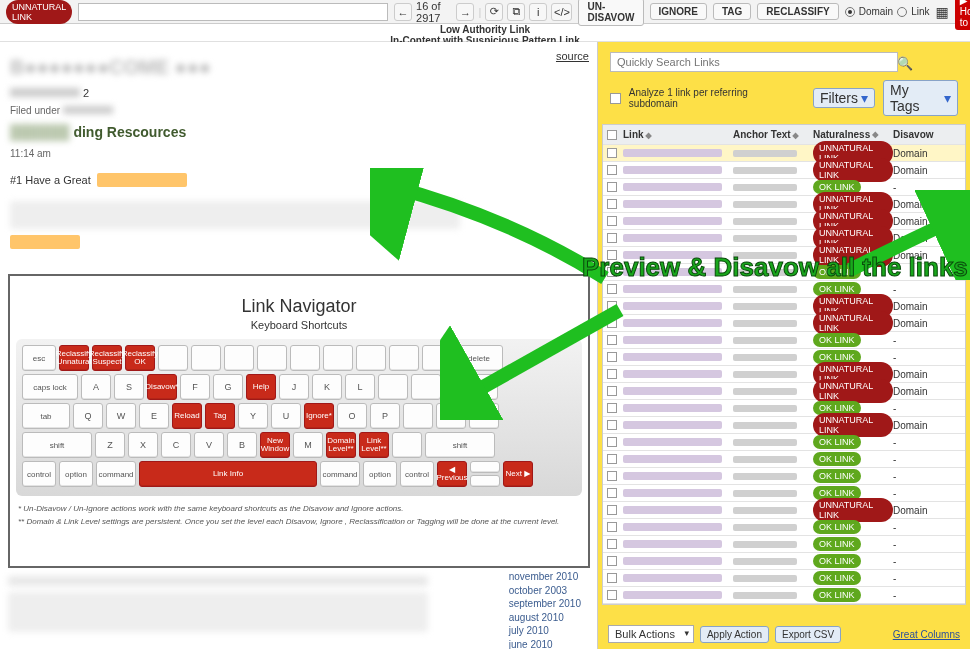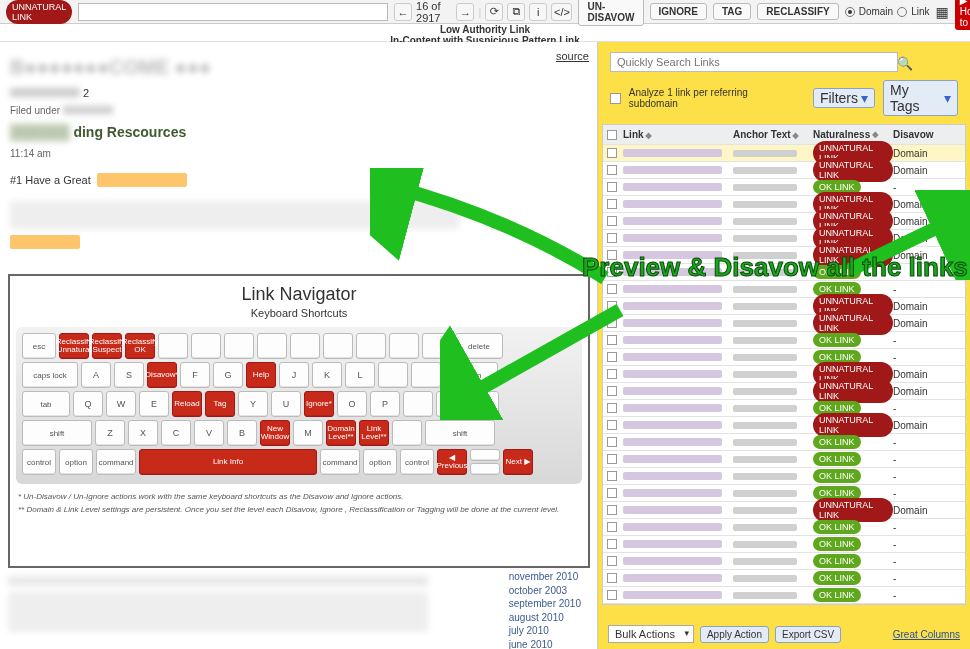--- a/index.html
+++ b/index.html
@@ -25,21 +25,21 @@
 .source-preview { height:448px; position:relative; overflow:hidden;}
 .source-link { position:absolute; top:8px; right:8px; font-weight:normal; text-decoration:underline; font-size:11px; }
 .preview-body { padding:10px; width:470px;}
 .preview-sidebar { position:absolute; right:8px; top:28px; width:110px; font-size:10px; color:#555;}
 .preview-sidebar h4 { font-style:italic; color:#777; margin:6px 0 2px; font-size:10px;}
 .preview-title { font-size:20px; font-weight:bold; color:#bbb; margin:4px 0 8px;}
 .preview-heading { color:#415b2f; font-size:14px; font-weight:bold; margin:8px 0;}
 .highlight { background:#ffc56a; display:inline-block; height:14px; border-radius:2px;}
 .meta-line { font-size:10px; color:#666;}
 .kn { position:absolute; left:8px; top:232px; width:582px; height:294px; background:#fff; border:2px solid #666;}
-.kn-title { text-align:center; padding:8px 0 2px; font-size:18px;}
+.kn-title { text-align:center; padding:20px 0 2px; font-size:18px;}
 .kn-sub { text-align:center; font-size:11px; margin-bottom:6px;}
 .kb { margin:8px 6px; background:linear-gradient(#f2f2f2,#d8d8d8); border-radius:6px; padding:6px;}
 .kb-row { display:flex; gap:3px; margin-bottom:3px;}
 .key { background:#fdfdfd; border:1px solid #bbb; border-radius:3px; height:26px; display:flex; align-items:center; justify-content:center; font-size:9px; color:#555; box-shadow:inset 0 -1px 0 rgba(0,0,0,.1);}
 .key.red { background:#c82a1a; color:#fff; border-color:#a01818; font-size:8px; text-align:center; line-height:1;}
 .key.sm { font-size:8px;}
 .fn { margin:4px 8px 0; font-size:8px; font-style:italic; color:#555;}
 .below-kn { position:absolute; left:8px; top:528px; width:420px;}
 .archives { position:absolute; right:16px; top:464px; font-size:10px; color:#3b5c8f; line-height:1.35;}
 .rp-search { padding:10px 12px 4px; position:relative;}

